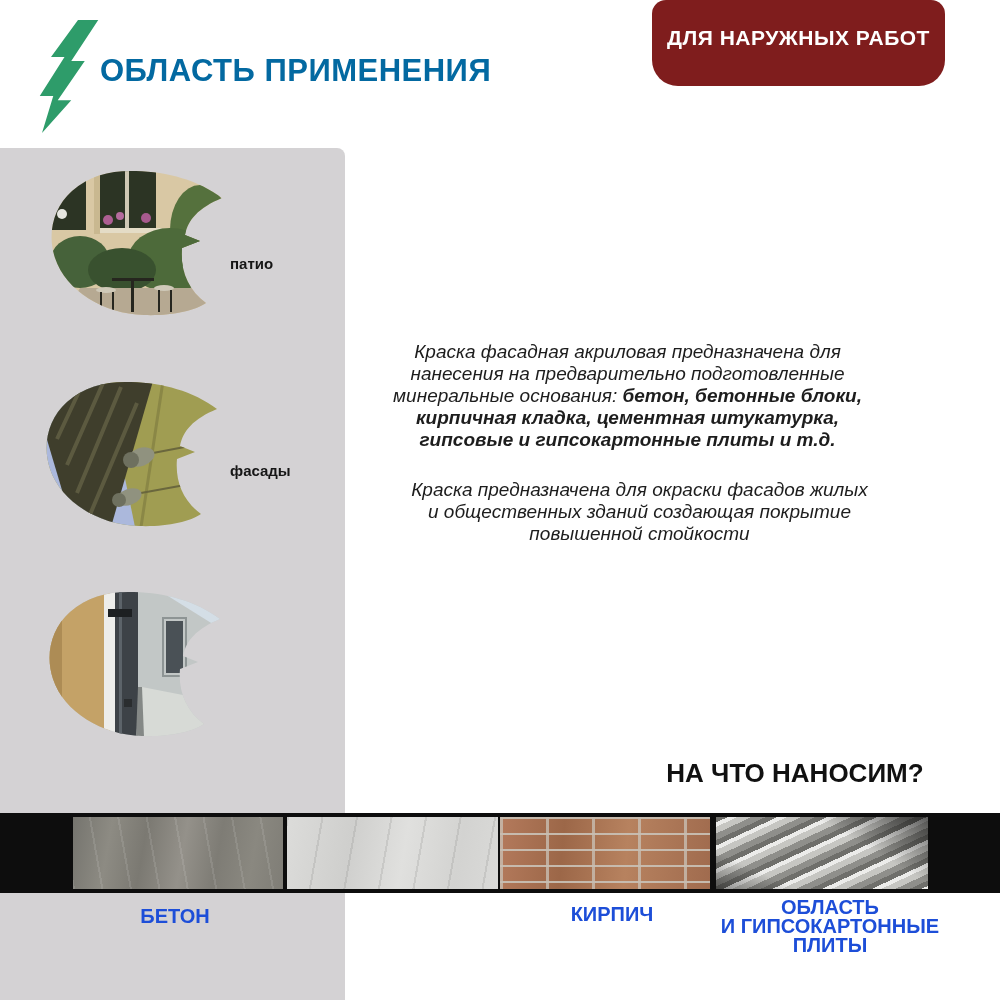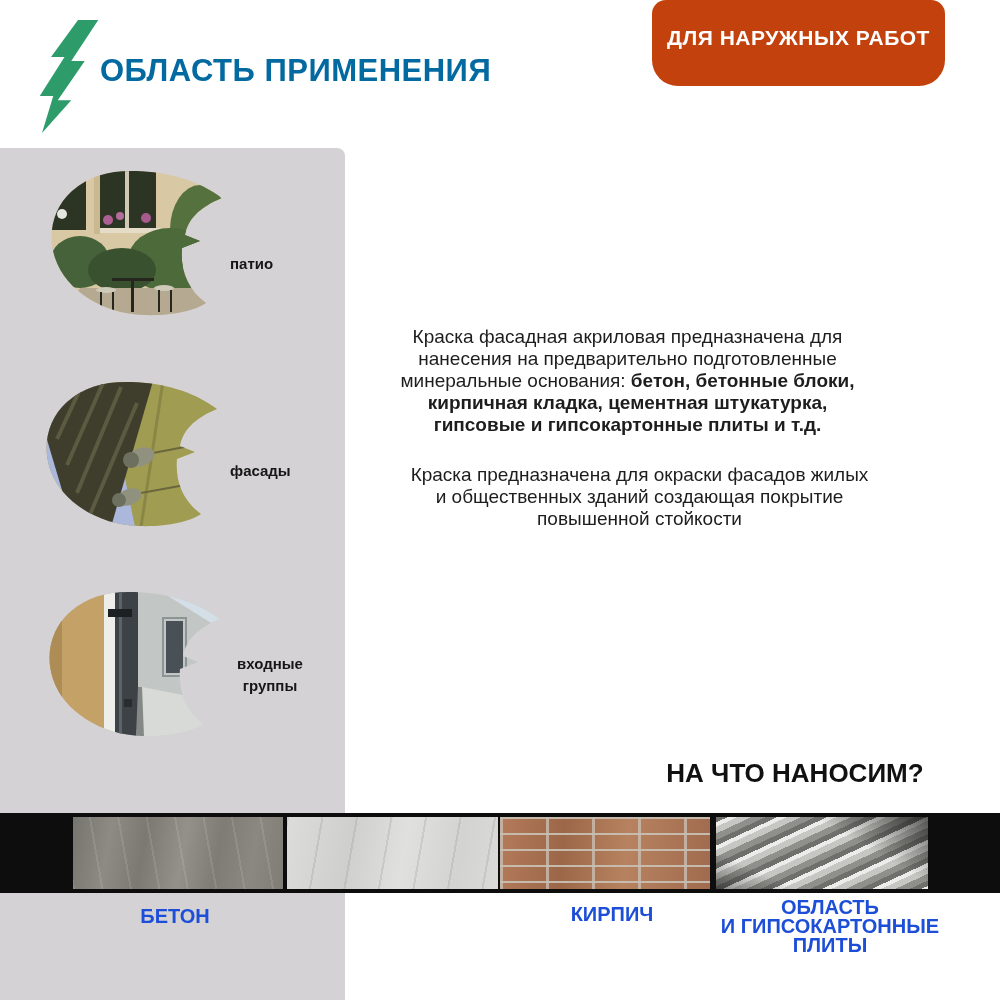--- a/index.html
+++ b/index.html
@@ -15,21 +15,21 @@
     background:#d4d2d4;border-radius:0 8px 0 0;
   }
   
   .bolt{position:absolute;left:33px;top:20px;width:72px;height:113px;}
   .title{
     position:absolute;left:100px;top:53px;margin:0;
     font-size:31px;font-weight:700;letter-spacing:.5px;color:#0369a1;white-space:nowrap;
   }
   .badge{
     position:absolute;left:652px;top:0;width:293px;height:86px;
-    background:#c2410c;border-radius:14px 14px 26px 26px;
+    background:#7f1d1d;border-radius:14px 14px 26px 26px;
     display:flex;align-items:center;justify-content:center;
   }
   .badge span{
     color:#ffffff;font-size:21px;font-weight:700;letter-spacing:.5px;white-space:nowrap;
     margin-top:-10px;
   }
   
   .app-photo{position:absolute;width:176px;height:146px;}
   .app-photo.p1{left:50px;top:170px;}
   .app-photo.p2{left:45px;top:381px;}
@@ -40,21 +40,21 @@
   }
   .app-label.l1{left:230px;top:253px;}
   .app-label.l2{left:230px;top:460px;}
   .app-label.l3{left:205px;top:653px;width:130px;text-align:center;}
   
   .description{
     position:absolute;left:345px;top:326px;width:565px;
     text-align:center;font-size:19px;line-height:22px;color:#1d1d1d;
     white-space:pre-line;
   }
-  .description p{margin:0;}
+  .description p{margin:15px;font-style:italic;}
   .description p + p{margin-top:28px;padding-left:24px;}
   .description .bold{font-weight:700;}
   
   .surfaces-heading{
     position:absolute;left:595px;top:758px;width:400px;margin:0;
     text-align:center;font-size:26px;font-weight:700;color:#111;white-space:nowrap;
   }
   
   .strip{position:absolute;left:0;top:813px;width:1000px;height:80px;background:#0d0d0d;}
   .tex{position:absolute;top:817px;height:72px;}
@@ -180,22 +180,20 @@
       <rect x="0" y="0" width="14" height="146" fill="#ad8c55"></rect>
       <rect x="56" y="0" width="11" height="146" fill="#ededea"></rect>
       <rect x="67" y="0" width="23" height="146" fill="#3d4247"></rect>
       <rect x="71" y="0" width="3" height="146" fill="#5c6369"></rect>
       <rect x="60" y="18" width="24" height="8" fill="#1d2022"></rect>
       <rect x="76" y="108" width="8" height="8" fill="#2a2d2f"></rect>
       <polygon points="88,146 176,146 176,112 94,96" fill="#d7dad6"></polygon>
       <polygon points="88,146 96,146 94,96 90,96" fill="#848886"></polygon>
     </g>
   </svg>
-  <div class="app-label l3">входные
-группы</div>
 
   <div class="description"><p><span>Краска фасадная акриловая предназначена для
 нанесения на предварительно подготовленные
 минеральные основания: </span><span class="bold">бетон, бетонные блоки,
 кирпичная кладка, цементная штукатурка,
 гипсовые и гипсокартонные плиты и т.д.</span></p><p>Краска предназначена для окраски фасадов жилых
 и общественных зданий создающая покрытие
 повышенной стойкости</p></div>
 
   <h2 class="surfaces-heading">НА ЧТО НАНОСИМ?</h2>

